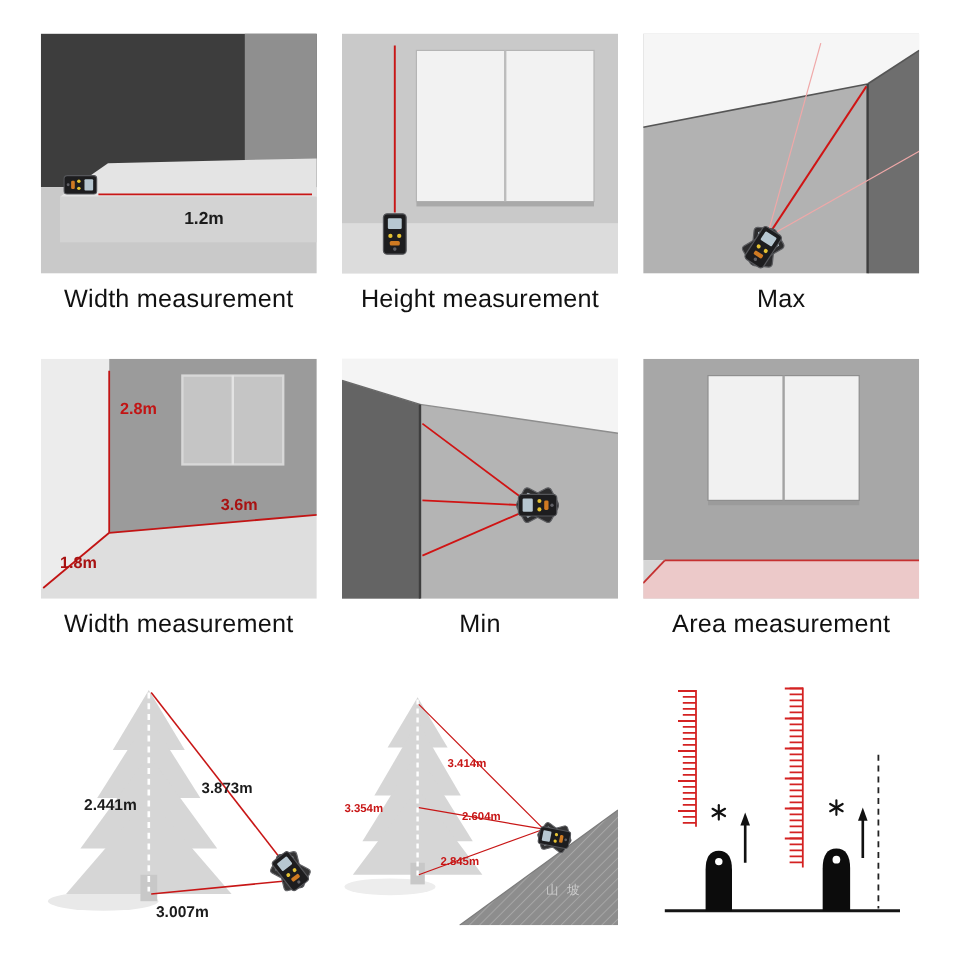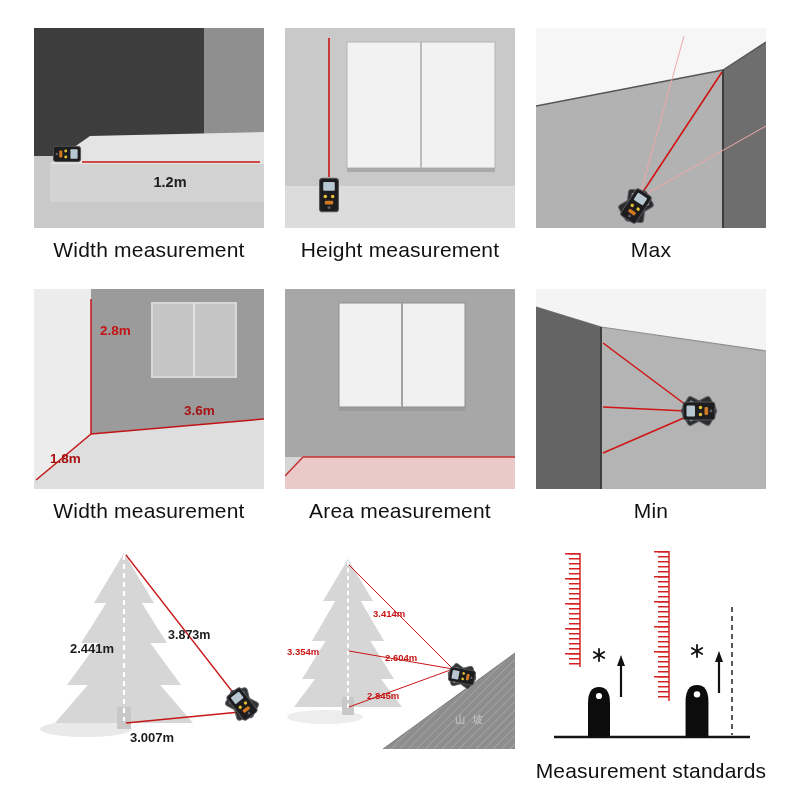--- a/index.html
+++ b/index.html
@@ -109,58 +109,58 @@
       </g>
       <text x="66" y="46" font-size="13.5" font-weight="600" fill="#c21414">2.8m</text>
       <text x="150" y="126" font-size="13.5" font-weight="600" fill="#a81212">3.6m</text>
       <text x="16" y="174" font-size="13.5" font-weight="600" fill="#a81212">1.8m</text>
     </svg>
     <figcaption>Width measurement</figcaption>
   </figure>
 
   <figure class="cell">
     <svg viewBox="0 0 230 200">
+      <rect width="230" height="200" fill="#b4b4b4"></rect>
+      <polygon points="0,18 65,38 65,200 0,200" fill="#646464"></polygon>
+      <polygon points="0,0 230,0 230,62 65,38 0,18" fill="#f4f4f4"></polygon>
+      <g>
+        <line x1="0" y1="18" x2="65" y2="38" stroke="#6a6a6a" stroke-width="1.2"></line>
+        <line x1="65" y1="38" x2="230" y2="62" stroke="#8d8d8d" stroke-width="1.2"></line>
+        <line x1="65" y1="38" x2="65" y2="200" stroke="#3e3e3e" stroke-width="2"></line>
+      </g>
+      <g stroke="#d01414" stroke-width="1.5">
+        <line x1="150" y1="116" x2="67" y2="54"></line>
+        <line x1="150" y1="122" x2="67" y2="118"></line>
+        <line x1="150" y1="128" x2="67" y2="164"></line>
+      </g>
+      <g>
+        <use href="#dev" transform="translate(163,122) rotate(-118)" opacity="0.9"></use>
+        <use href="#dev" transform="translate(163,122) rotate(-62)" opacity="0.9"></use>
+        <use href="#dev" transform="translate(163,122) rotate(-90)"></use>
+      </g>
+    </svg>
+    <figcaption>Min</figcaption>
+  </figure>
+
+  <figure class="cell">
+    <svg viewBox="0 0 230 200">
       <rect width="230" height="168" fill="#a7a7a7"></rect>
       <rect y="168" width="230" height="32" fill="#d6d6d6"></rect>
       <g>
         <rect x="54" y="14" width="126" height="104" fill="#f1f1f1" stroke="#8f8f8f" stroke-width="1"></rect>
         <line x1="117" y1="14" x2="117" y2="118" stroke="#a3a3a3" stroke-width="2"></line>
         <rect x="54" y="118" width="126" height="4" fill="#8f8f8f" opacity="0.45"></rect>
       </g>
       <polygon points="18,168 230,168 230,200 0,200 0,187" fill="#ecc9c9"></polygon>
       <g stroke="#c53030" stroke-width="1.5">
         <line x1="18" y1="168" x2="230" y2="168"></line>
         <line x1="18" y1="168" x2="0" y2="187"></line>
       </g>
     </svg>
     <figcaption>Area measurement</figcaption>
-  </figure>
-
-  <figure class="cell">
-    <svg viewBox="0 0 230 200">
-      <rect width="230" height="200" fill="#b4b4b4"></rect>
-      <polygon points="0,18 65,38 65,200 0,200" fill="#646464"></polygon>
-      <polygon points="0,0 230,0 230,62 65,38 0,18" fill="#f4f4f4"></polygon>
-      <g>
-        <line x1="0" y1="18" x2="65" y2="38" stroke="#6a6a6a" stroke-width="1.2"></line>
-        <line x1="65" y1="38" x2="230" y2="62" stroke="#8d8d8d" stroke-width="1.2"></line>
-        <line x1="65" y1="38" x2="65" y2="200" stroke="#3e3e3e" stroke-width="2"></line>
-      </g>
-      <g stroke="#d01414" stroke-width="1.5">
-        <line x1="150" y1="116" x2="67" y2="54"></line>
-        <line x1="150" y1="122" x2="67" y2="118"></line>
-        <line x1="150" y1="128" x2="67" y2="164"></line>
-      </g>
-      <g>
-        <use href="#dev" transform="translate(163,122) rotate(-118)" opacity="0.9"></use>
-        <use href="#dev" transform="translate(163,122) rotate(-62)" opacity="0.9"></use>
-        <use href="#dev" transform="translate(163,122) rotate(-90)"></use>
-      </g>
-    </svg>
-    <figcaption>Min</figcaption>
   </figure>
 
   <figure class="cell">
     <svg viewBox="0 0 230 200">
       <ellipse cx="52" cy="180" rx="46" ry="8" fill="#e9e9e9"></ellipse>
       <g fill="#d6d6d6">
         <polygon points="90,4 120,54 60,54"></polygon>
         <polygon points="90,26 133,94 47,94"></polygon>
         <polygon points="90,58 147,136 33,136"></polygon>
         <polygon points="90,94 159,174 21,174"></polygon>
@@ -233,16 +233,15 @@
       <g>
         <line x1="85" y1="148" x2="85" y2="116" stroke="#111" stroke-width="2.2"></line>
         <polygon points="85,106 81,117 89,117" fill="#111"></polygon>
       </g>
       <g>
         <line x1="183" y1="144" x2="183" y2="112" stroke="#111" stroke-width="2.2"></line>
         <polygon points="183,102 179,113 187,113" fill="#111"></polygon>
       </g>
       <line x1="196" y1="58" x2="196" y2="186" stroke="#222" stroke-width="1.5" stroke-dasharray="5 4"></line>
     </svg>
-    <figcaption>Measurement standards</figcaption>
   </figure>
 
 </div>
 
 </body></html>

